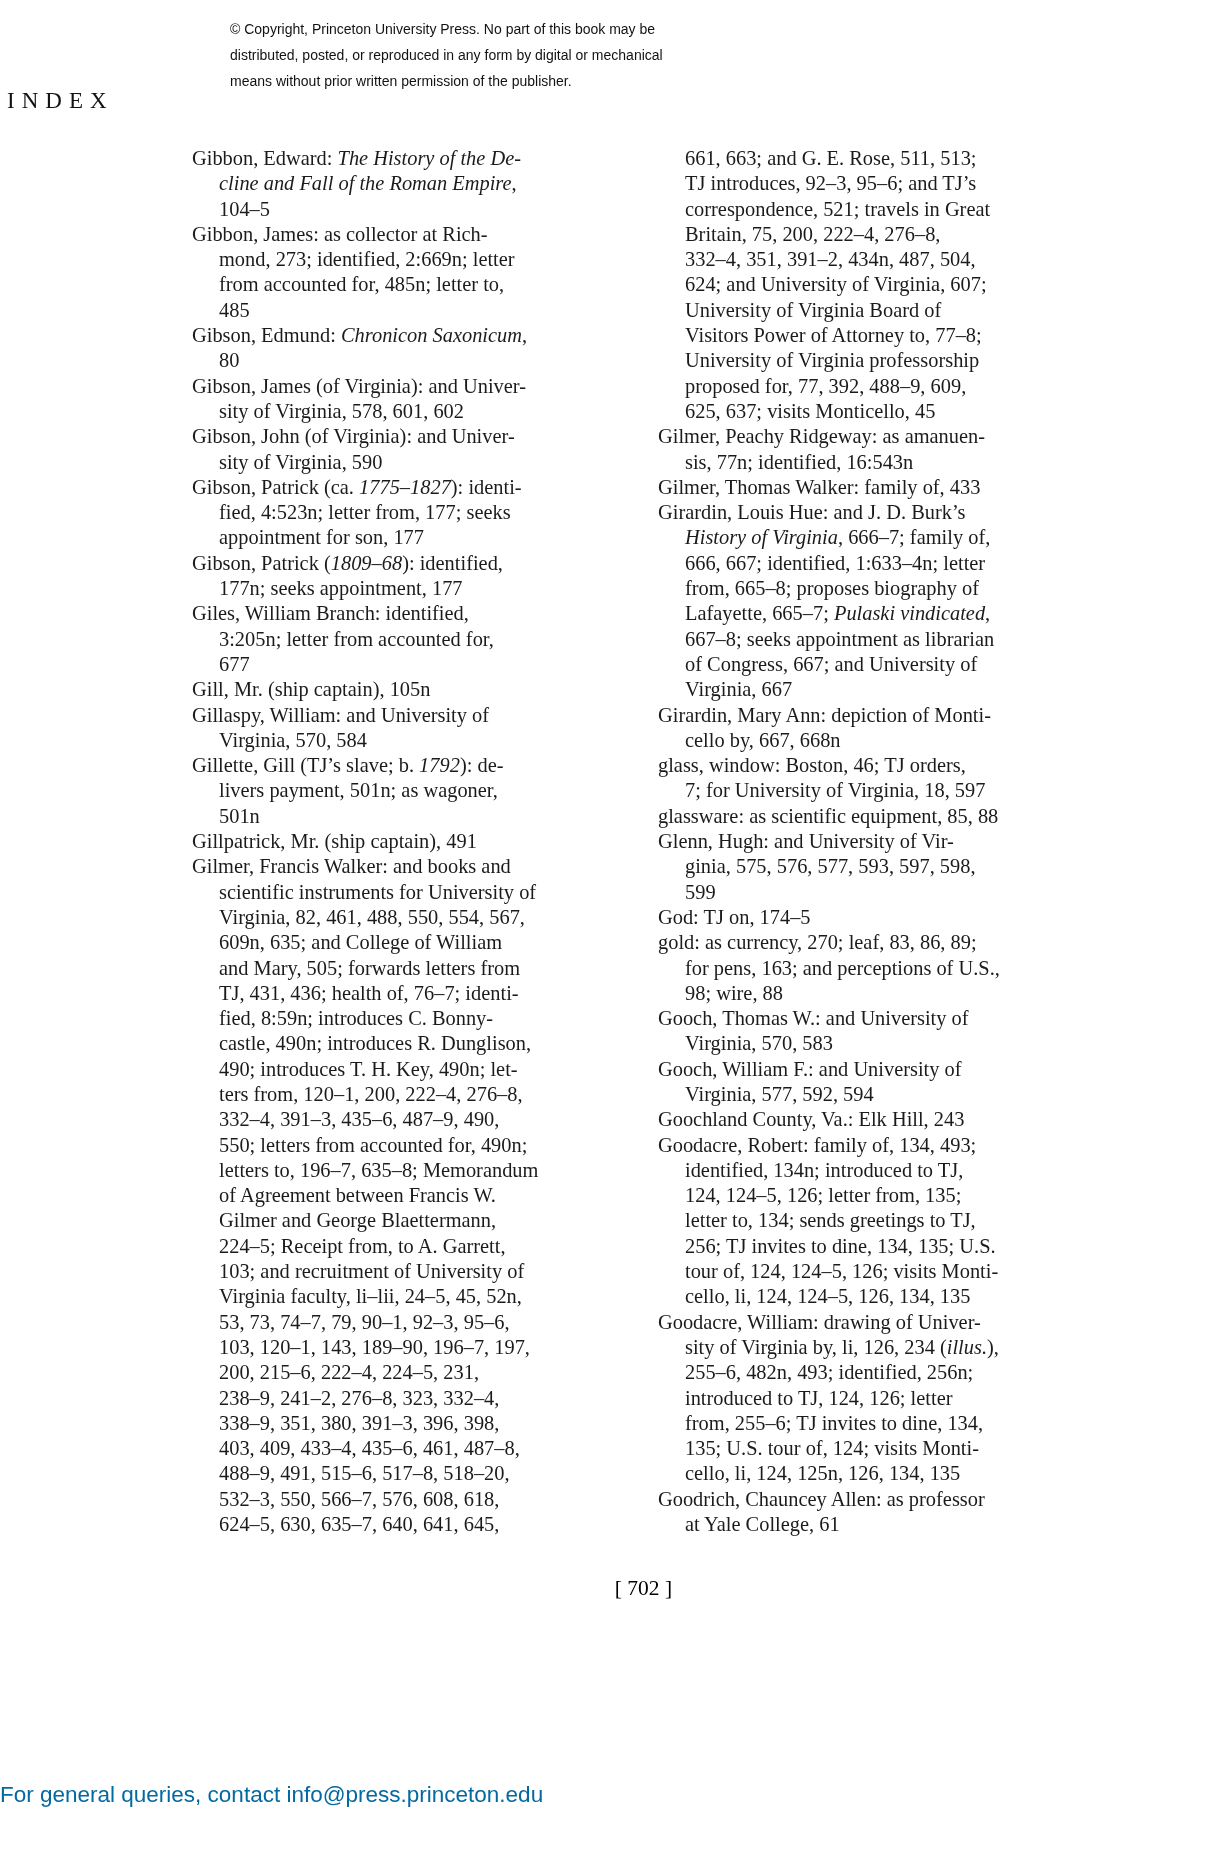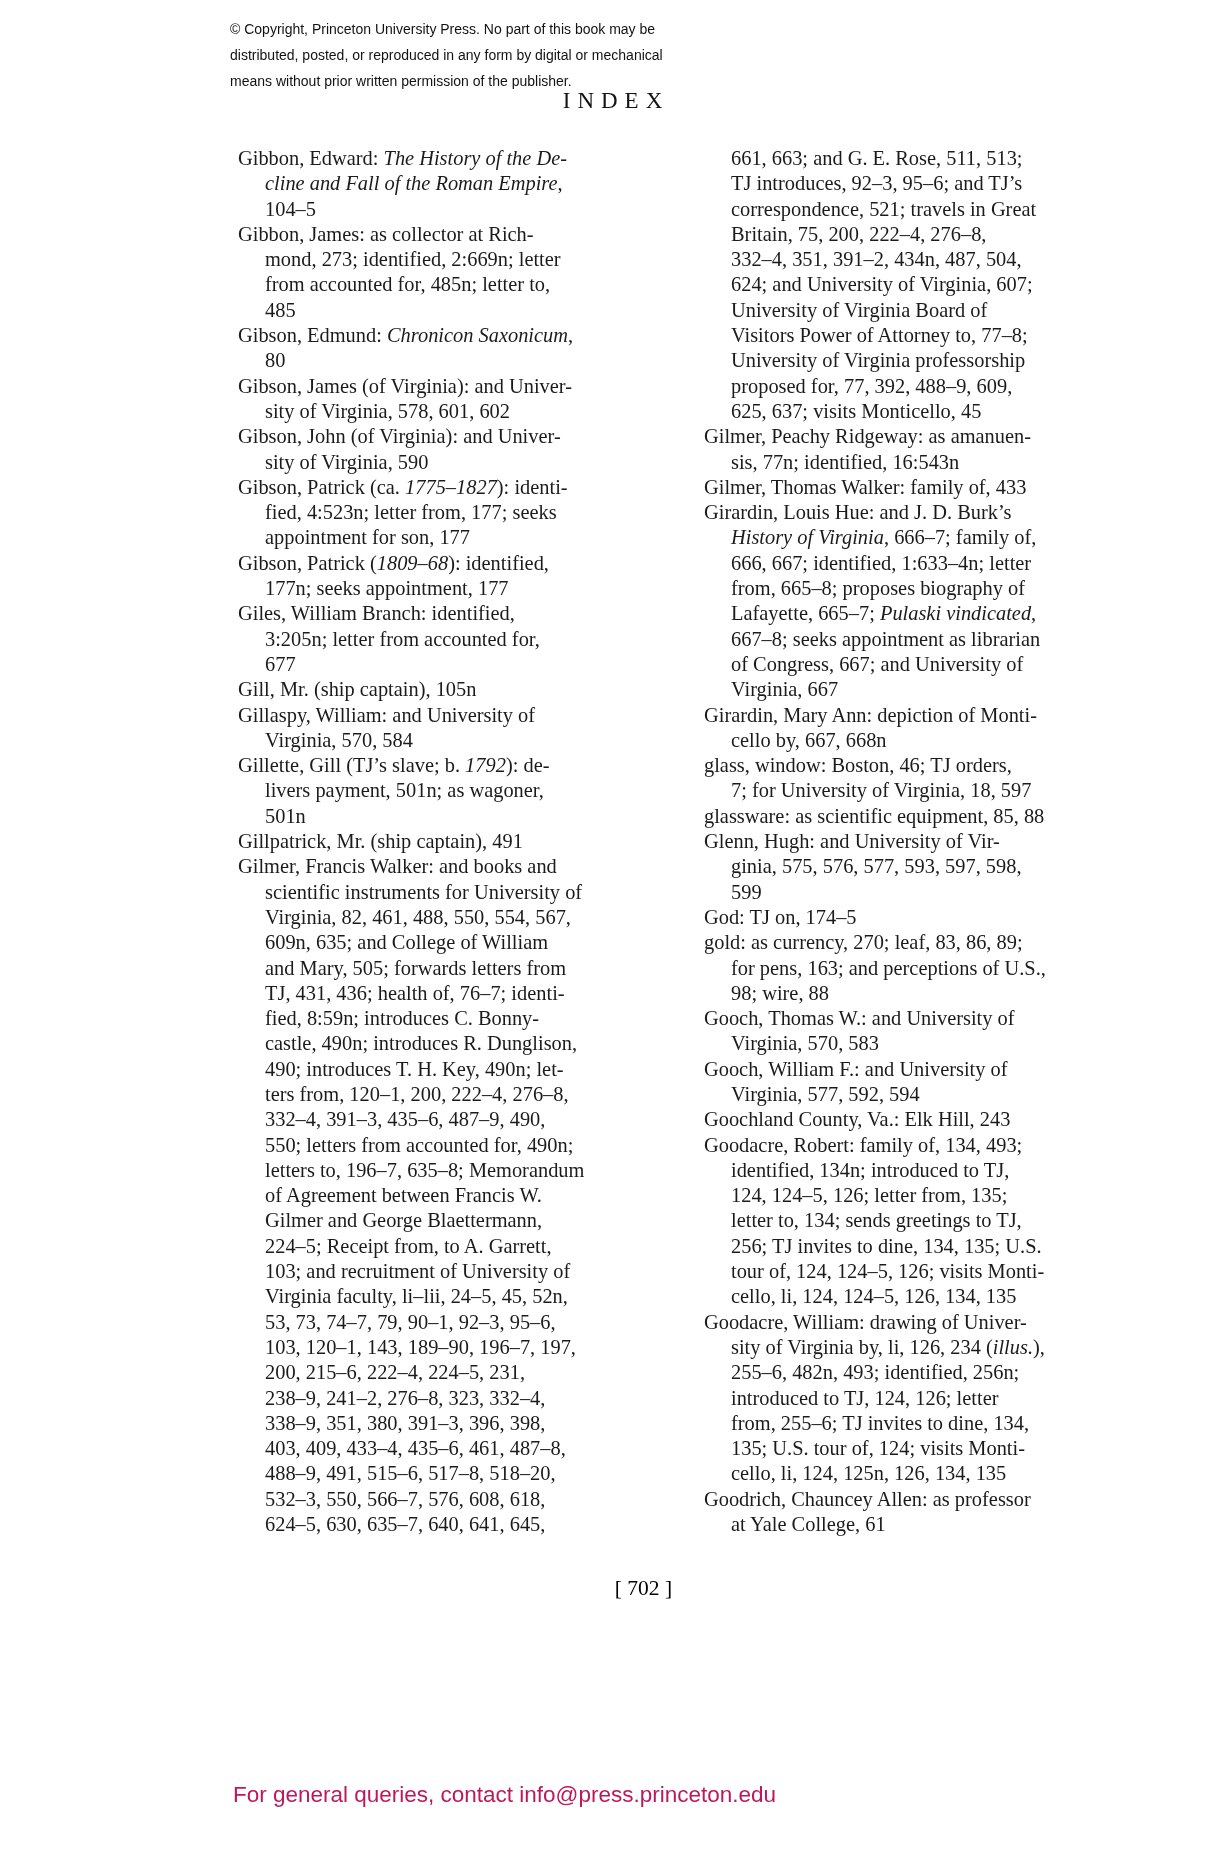--- a/index.html
+++ b/index.html
@@ -11,43 +11,42 @@
     position: relative;
     overflow: hidden;
   }
   .copyright {
     position: absolute; top: 16px; left: 230px;
     font-family: "Liberation Sans", sans-serif;
     font-size: 14px; line-height: 26px; color: #121212;
   }
   .heading {
     position: absolute; top: 88px; left: 0; width: 1225px;
-    text-align: center;
+    text-align: left;
     font-size: 23px; letter-spacing: 7px; text-indent: 7px;
     color: #141414;
   }
   .columns {
     position: absolute; top: 146px; left: 192px; width: 903px;
     display: flex; gap: 29px;
     font-size: 20.4px; line-height: 25.3px;
   }
-  .col { width: 437px; margin-left: 46px; }
+  .col { width: 437px; }
   .entry .line { padding-left: 27px; white-space: nowrap; }
   .entry .line.first { padding-left: 0; }
   .entry.cont .line.first { padding-left: 27px; }
   .entry i { font-style: italic; }
   .pagenum {
     position: absolute; top: 1576px; left: 192px; width: 903px;
     text-align: center; font-size: 21.5px; color: #000000;
   }
   .footer {
     position: absolute; top: 1782px; left: 0; width: 1009px;
-    text-align: center;
     font-family: "Liberation Sans", sans-serif;
-    font-size: 22.5px; color: #be185d;
+    font-size: 22.5px; color: #0369a1;
   }
 </style>
 </head>
 <body>
 
 <div class="copyright">
     <div>© Copyright, Princeton University Press. No part of this book may be</div>
     <div>distributed, posted, or reproduced in any form by digital or mechanical</div>
     <div>means without prior written permission of the publisher.</div>
   </div>

